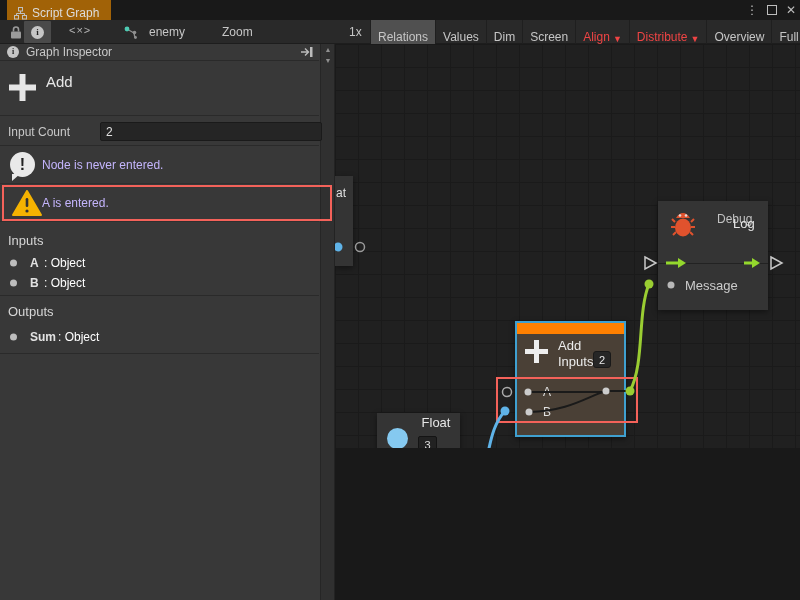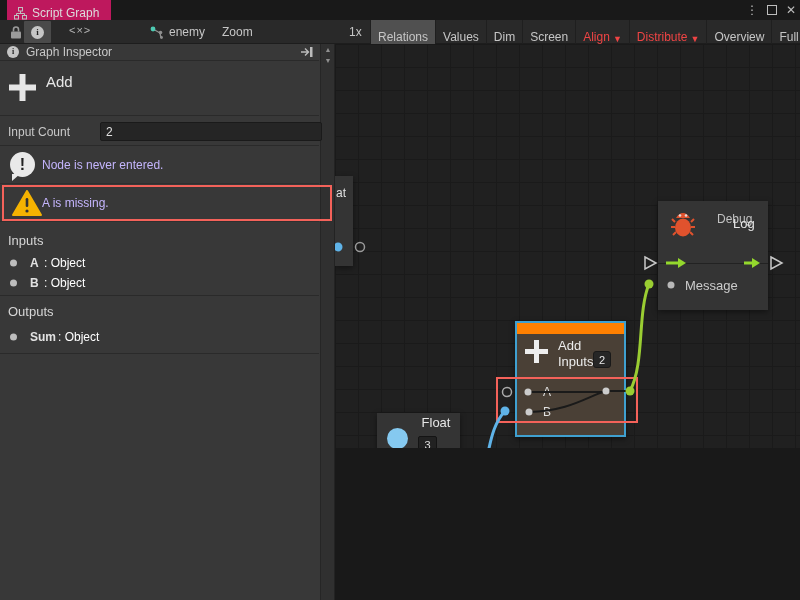--- a/index.html
+++ b/index.html
@@ -2,35 +2,35 @@
 <html><head>
 <meta charset="utf-8">
 <style>
   * { margin:0; padding:0; box-sizing:border-box; }
   html,body { width:800px; height:600px; overflow:hidden; background:#191919;
     font-family:"Liberation Sans", sans-serif; -webkit-font-smoothing:antialiased; }
   .abs { position:absolute; }
 
   
   #titlebar { position:absolute; left:0; top:0; width:800px; height:20px; background:#191919; }
-  #tab { position:absolute; left:7px; top:0; height:26px; background:#be185d;
+  #tab { position:absolute; left:7px; top:0; height:26px; background:#a16207;
     display:flex; align-items:center; gap:5px; padding:0 12px 0 7px; color:#dcdcdc; font-size:12px; }
   #win-controls { position:absolute; right:4px; top:0; height:20px; display:flex; align-items:center; gap:9px;
     color:#bdbdbd; font-size:12px; }
   #win-max { width:10px; height:10px; border:1.5px solid #bdbdbd; }
 
   
   #toolbar { position:absolute; left:0; top:20px; width:800px; height:24px; background:#292929;
     border-bottom:1px solid #1d1d1d; color:#c6c6c6; font-size:12px; }
   #info-btn { position:absolute; left:24px; top:1px; width:27px; height:22px; background:#4a4a4a;
     display:flex; align-items:center; justify-content:center; border-radius:1px; }
   .i-circle { width:13px; height:13px; border-radius:50%; background:#c6c6c6; color:#232323;
     font-weight:bold; font-size:9px; line-height:13px; text-align:center; font-family:"Liberation Serif",serif; }
   #code-glyph { position:absolute; left:69px; top:4px; color:#b4b4b4; font-size:11px; letter-spacing:1px; }
-  #enemy-chip { position:absolute; left:150px; top:0; height:24px; display:flex; align-items:center; gap:5px;justify-content:flex-end; }
+  #enemy-chip { position:absolute; left:124px; top:0; height:24px; display:flex; align-items:center; gap:11px;justify-content:flex-end; }
   #zoom-label { position:absolute; left:222px; top:5px; }
   #zoom-track { position:absolute; left:258px; top:31px; width:80px; height:2px; background:#5c5c5c; }
   #zoom-handle { position:absolute; left:333px; top:27px; width:10px; height:10px; border-radius:50%; background:#9a9a9a; }
   #zoom-level { position:absolute; left:349px; top:5px; }
   #tb-buttons { position:absolute; left:370px; top:0; right:0; height:24px; display:flex; }
   .tb-btn { height:24px; display:flex; align-items:flex-end; padding:0 7px; border-left:1px solid #1f1f1f;
     white-space:nowrap; gap:3px; }
   .tb-btn:last-child { border-right:1px solid #1f1f1f; }
   .tb-btn.active { background:#505050; }
   .tb-btn.disabled { color:#ef4444; }
@@ -203,21 +203,21 @@
   <div class="msg-row" id="msg-info">
     <div class="bubble">!</div>
     <span class="msg-text">Node is never entered.</span>
   </div>
   <div class="msg-row" id="msg-warning">
     <svg class="abs" style="left:12px;top:6px" width="30" height="26" viewBox="0 0 30 26">
       <path d="M15,1 L29,25 L1,25 Z" fill="#f5b301" stroke="#f5b301" stroke-width="2" stroke-linejoin="round"></path>
       <rect x="13.7" y="8" width="2.6" height="9" rx="1.3" fill="#333"></rect>
       <circle cx="15" cy="21" r="1.6" fill="#333"></circle>
     </svg>
-    <span class="msg-text">A is missing.</span>
+    <span class="msg-text">A is entered.</span>
   </div>
   <div id="warn-outline"></div>
 
   <div class="section-h" style="top:189px">Inputs</div>
   <div class="port-row" style="top:209px">
     <span class="port-dot"></span>
     <span class="port-name">A</span>
     <span class="port-type">: Object</span>
   </div>
   <div class="port-row" style="top:229px">

